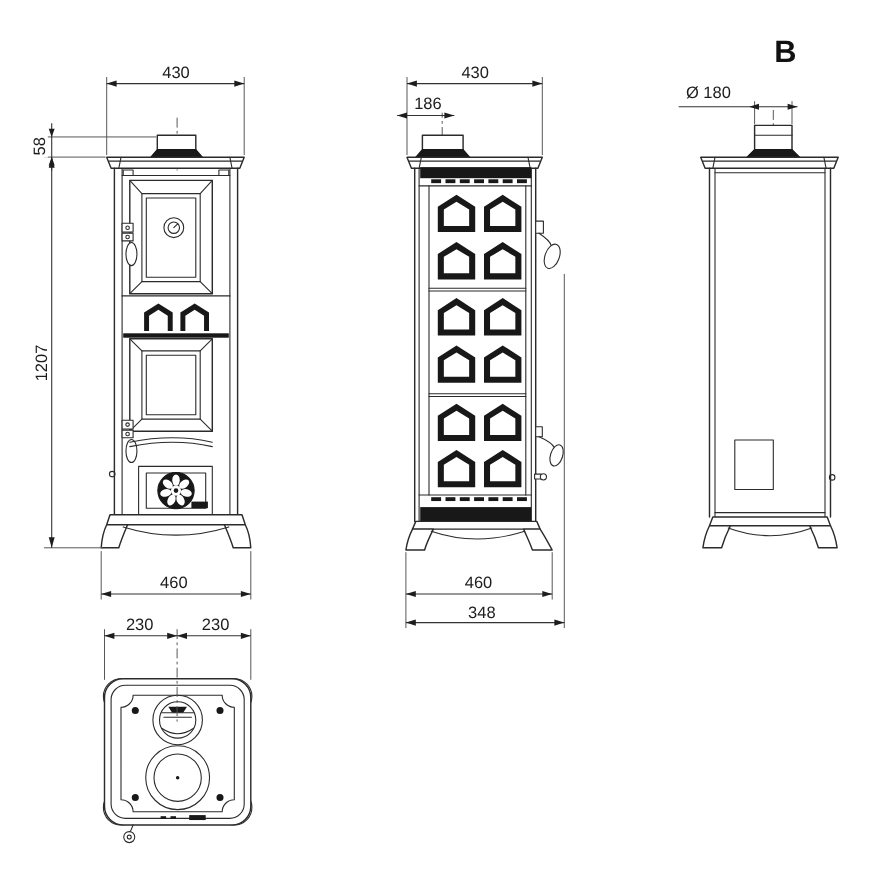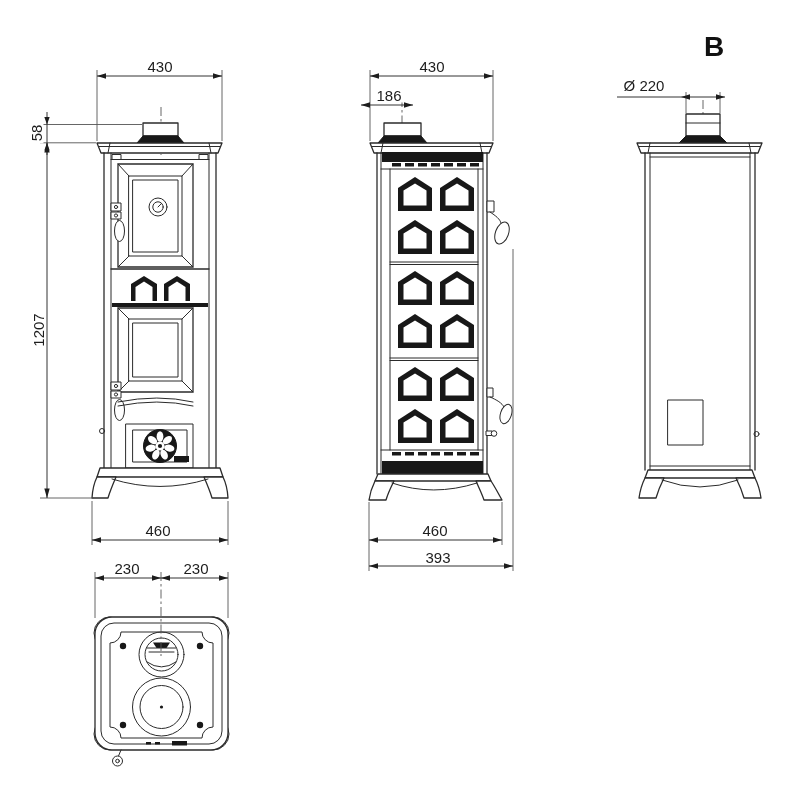--- a/index.html
+++ b/index.html
@@ -383,21 +383,21 @@
 </svg>
 
   <div class="dim-label" style="left:160px;top:66px;">430</div>
   <div class="dim-label rot" style="left:36px;top:133px;">58</div>
   <div class="dim-label rot" style="left:38px;top:330px;">1207</div>
   <div class="dim-label" style="left:158px;top:530px;">460</div>
 
   <div class="dim-label" style="left:432px;top:66px;">430</div>
   <div class="dim-label" style="left:389px;top:95px;">186</div>
   <div class="dim-label" style="left:435px;top:530px;">460</div>
-  <div class="dim-label" style="left:438px;top:557px;">393</div>
-
-  <div class="dim-label" style="left:644px;top:85px;">Ø 220</div>
+  <div class="dim-label" style="left:438px;top:557px;">348</div>
+
+  <div class="dim-label" style="left:644px;top:85px;">Ø 180</div>
   <div class="view-label" style="left:714px;top:47px;">B</div>
 
   <div class="dim-label" style="left:127px;top:568px;">230</div>
   <div class="dim-label" style="left:196px;top:568px;">230</div>
 
 </div>
 
 </body></html>

